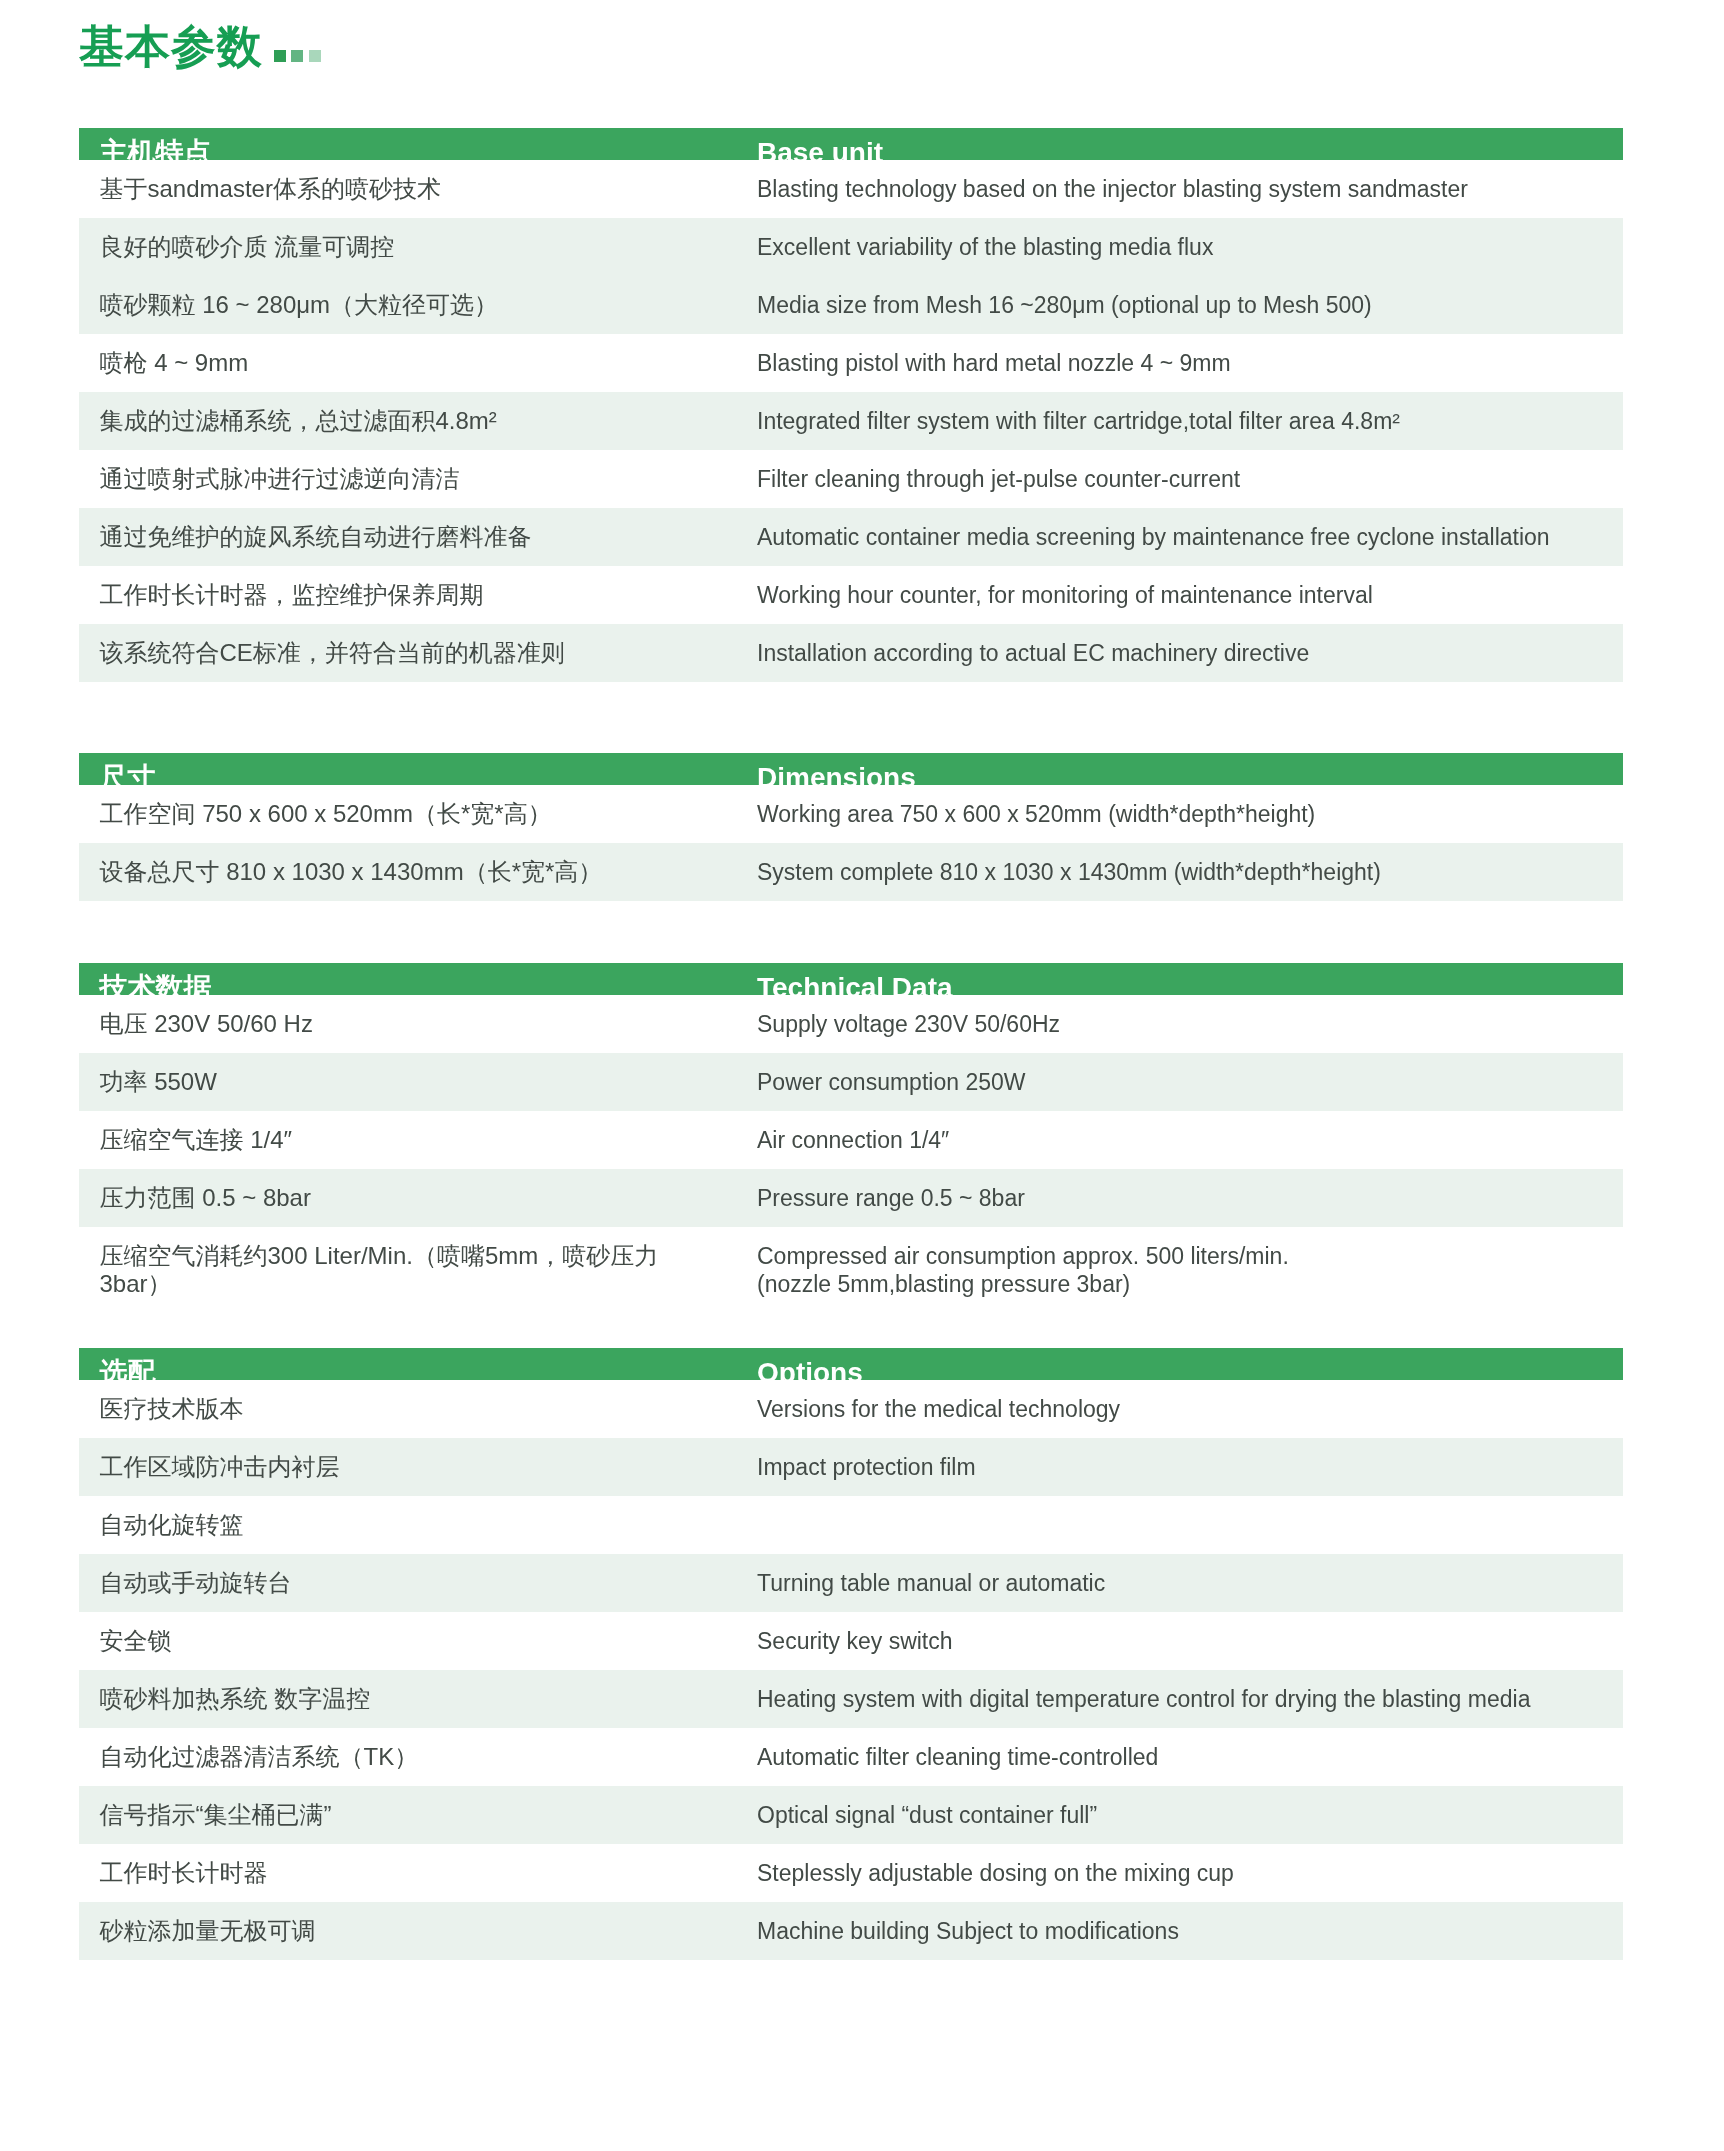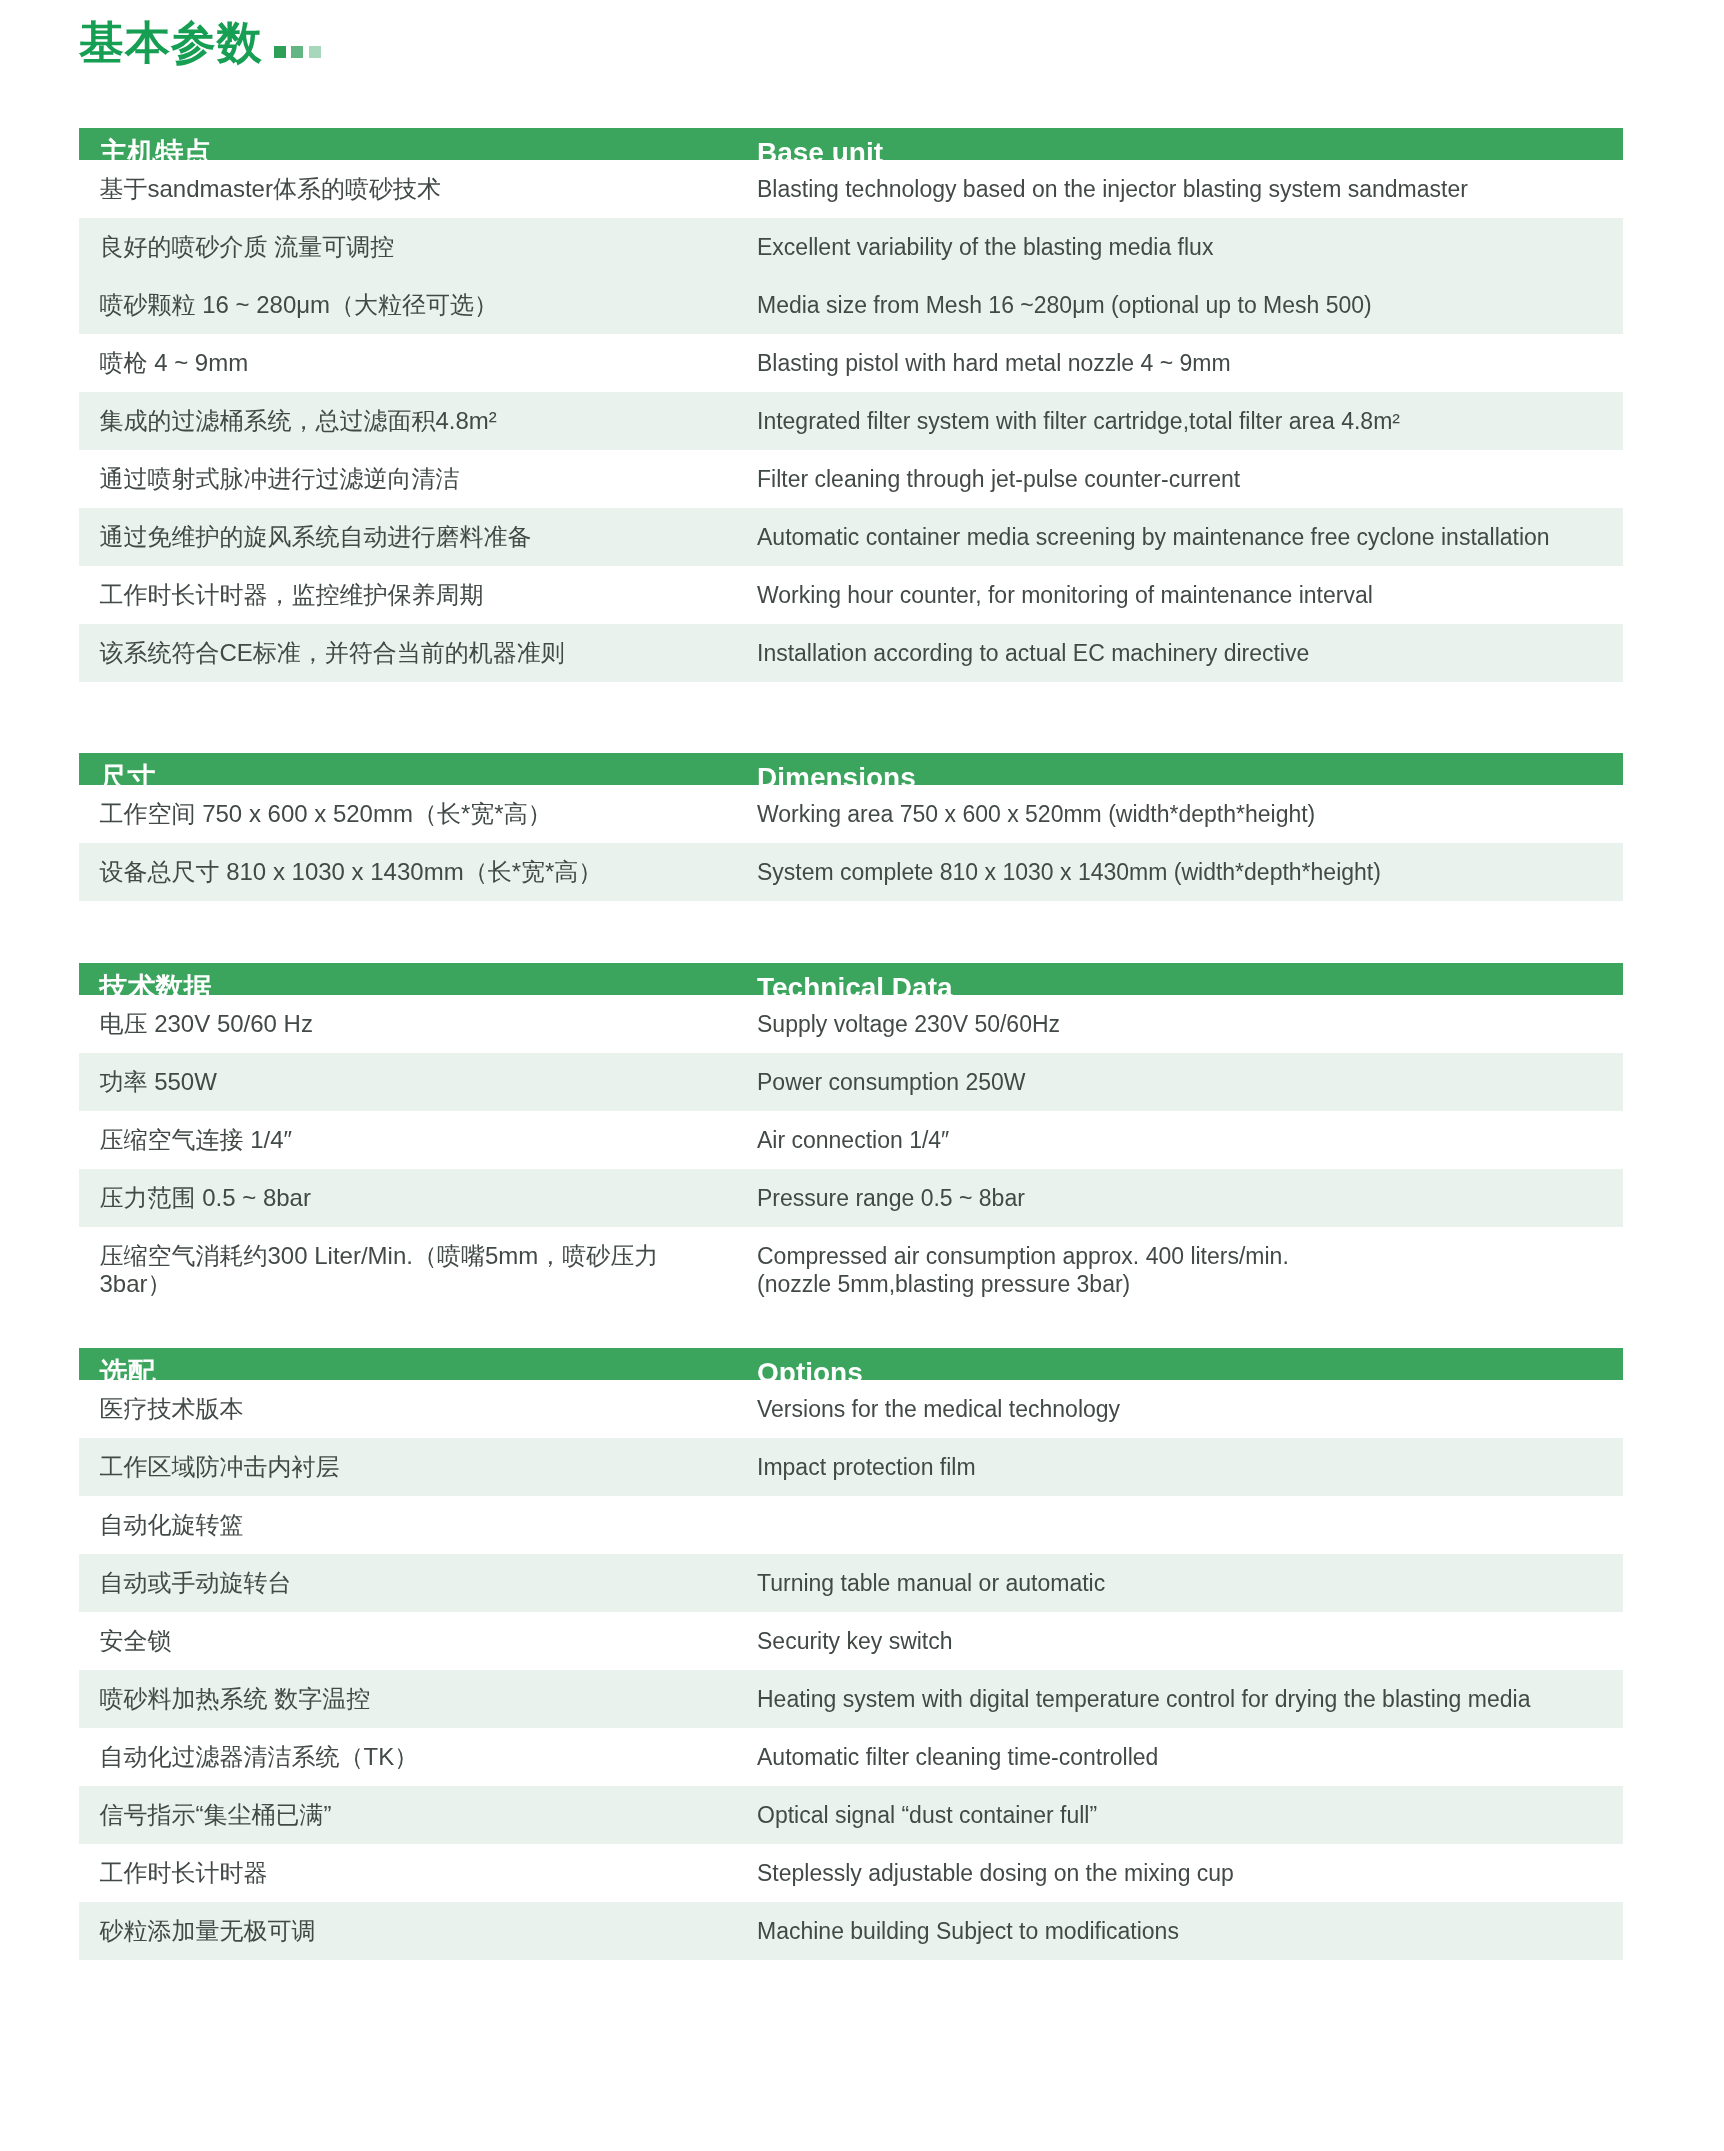--- a/index.html
+++ b/index.html
@@ -17,21 +17,20 @@
   
   .page-title-wrap { margin: 0 0 56px 0; white-space: nowrap; }
   .page-title {
     display: inline;
     font-size: 45px;
     line-height: 51px;
     font-weight: bold;
     color: var(--title-green, #169e53);
     letter-spacing: 0.9px;
     margin: 0;
-    font-family: Liberation Mono, monospace;
   }
   .title-squares {
     display: inline-flex;
     gap: 5.6px;
     margin-left: 11.2px;
     vertical-align: baseline;
   }
   .title-squares i { display: block; width: 12px; height: 12px; }
 
   
@@ -182,21 +181,21 @@
     <div class="cell en">Air connection 1/4″</div>
   </div>
 
   <div class="row alt">
     <div class="cell zh">压力范围 0.5 ~ 8bar</div>
     <div class="cell en">Pressure range 0.5 ~ 8bar</div>
   </div>
 
   <div class="row">
     <div class="cell zh">压缩空气消耗约300 Liter/Min.（喷嘴5mm，喷砂压力3bar）</div>
-    <div class="cell en">Compressed air consumption approx. 400 liters/min.
+    <div class="cell en">Compressed air consumption approx. 500 liters/min.
 (nozzle 5mm,blasting pressure 3bar)</div>
   </div>
 </div>
   </section>
 
   <section class="table-section">
     <header class="thead">
       <div class="cell zh">选配</div>
       <div class="cell en">Options</div>
     </header>

